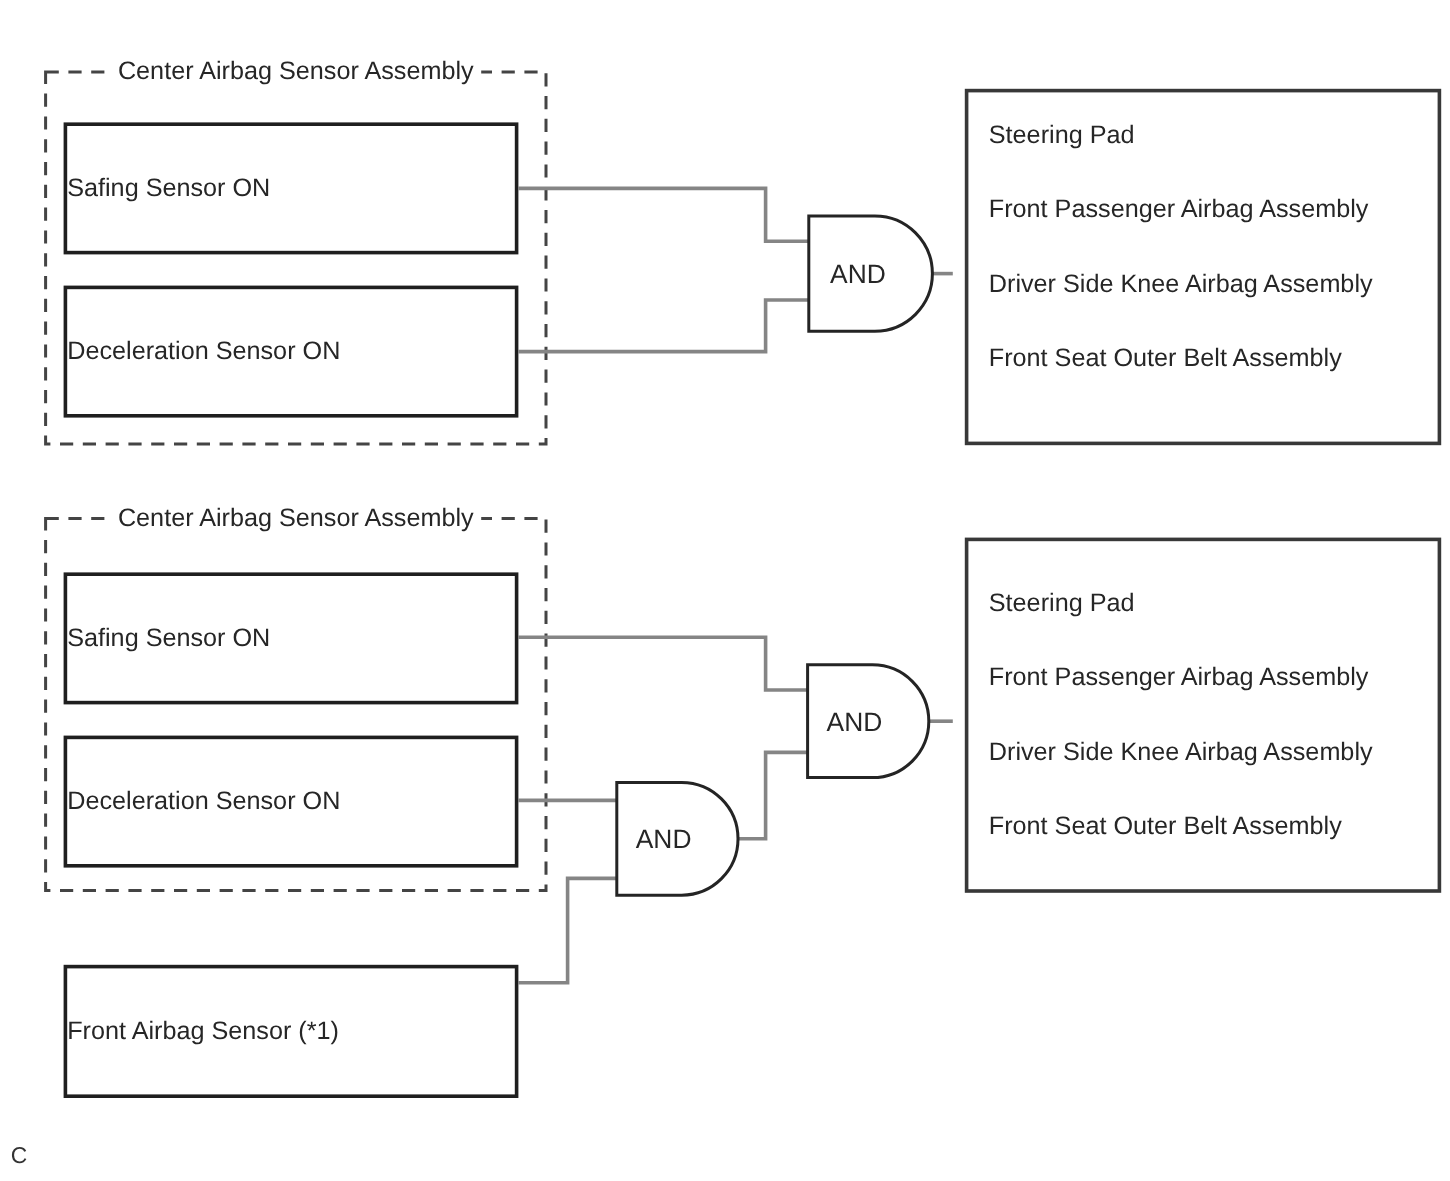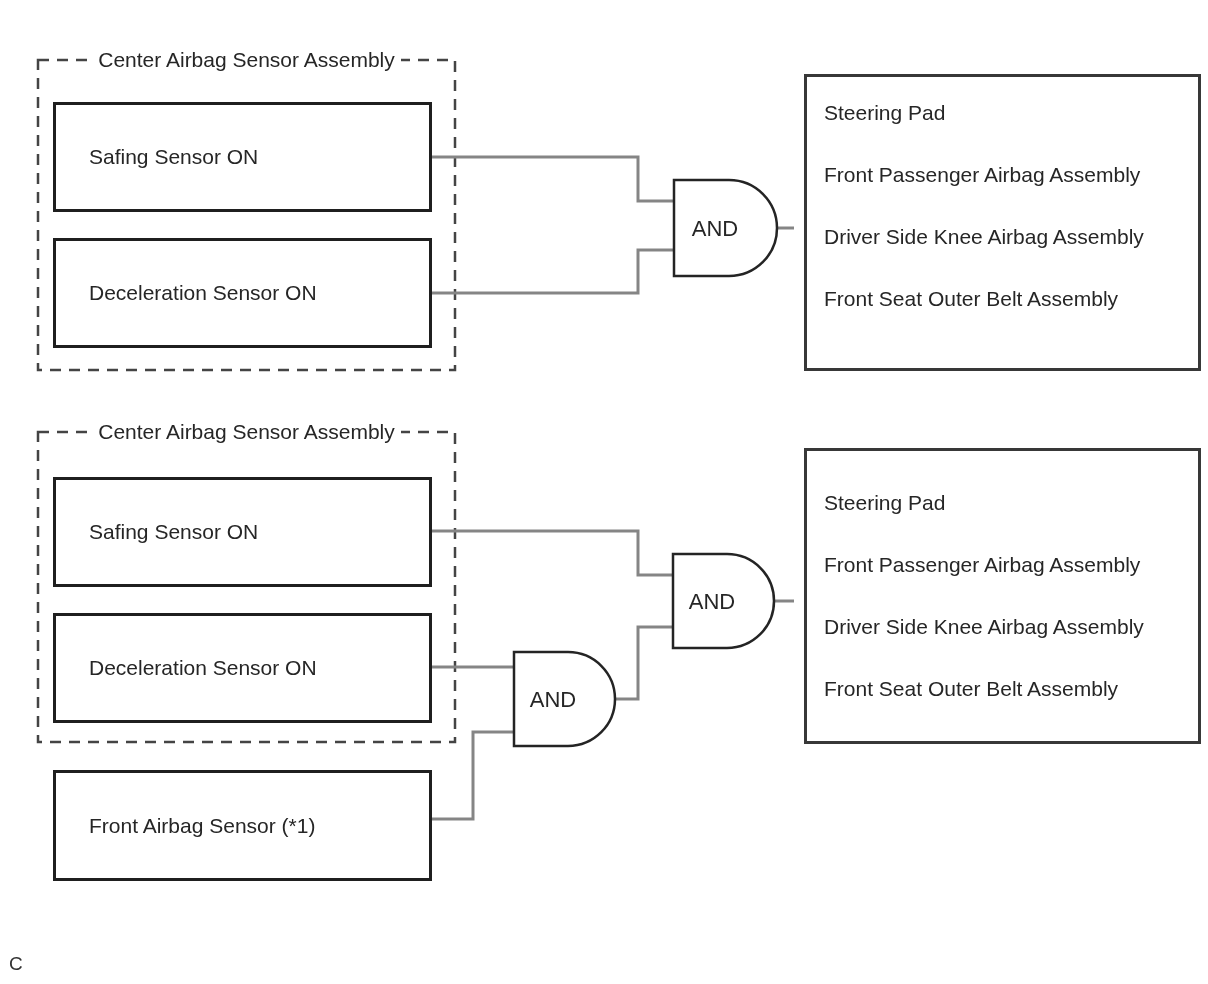--- a/index.html
+++ b/index.html
@@ -22,21 +22,20 @@
     top: 0;
     z-index: 1;
   }
   .sensor-box {
     position: absolute;
     box-sizing: border-box;
     background: #ffffff;
     border: 3px solid #1f1f1f;
     display: flex;
     align-items: center;
-    padding-left: 33px;
     font-size: 21px;
     z-index: 2;
   }
   .output-box {
     position: absolute;
     box-sizing: border-box;
     background: #ffffff;
     border: 3px solid #383838;
     font-size: 21px;
     z-index: 2;
@@ -133,21 +132,21 @@
   </div>
 
   <div class="sensor-box" style="left:53px; top:477px; width:379px; height:110px;">
     <span>Safing Sensor ON</span>
   </div>
 
   <div class="sensor-box" style="left:53px; top:613px; width:379px; height:110px;">
     <span>Deceleration Sensor ON</span>
   </div>
 
-  <div class="sensor-box" style="left:53px; top:770px; width:379px; height:111px;">
+  <div class="sensor-box" style="left:53px; top:804px; width:379px; height:111px;">
     <span>Front Airbag Sensor (*1)</span>
   </div>
 
   <div class="output-box" style="left:794px; top:448px; width:397px; height:296px;">
     <div class="inner2">
       <div class="output-line">Steering Pad</div>
       <div class="output-line">Front Passenger Airbag Assembly</div>
       <div class="output-line">Driver Side Knee Airbag Assembly</div>
       <div class="output-line">Front Seat Outer Belt Assembly</div>
     </div>

